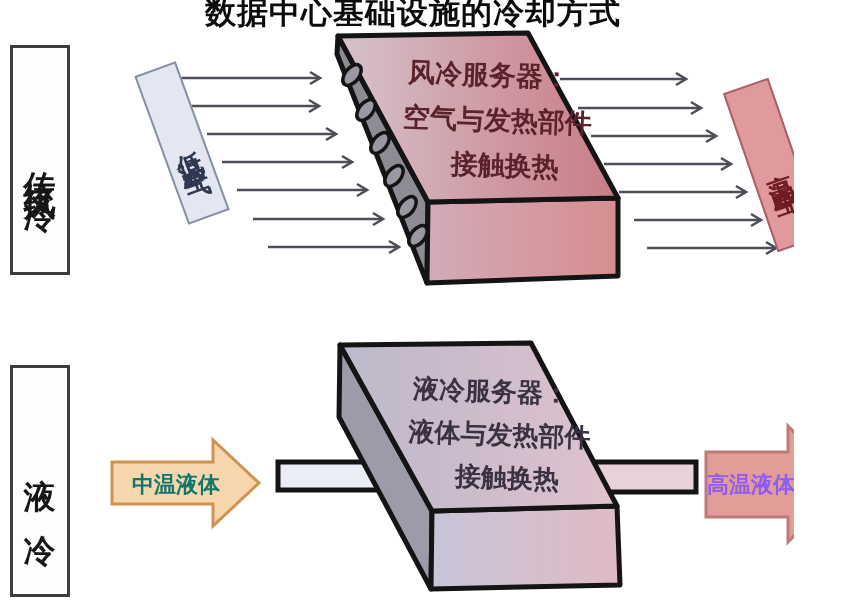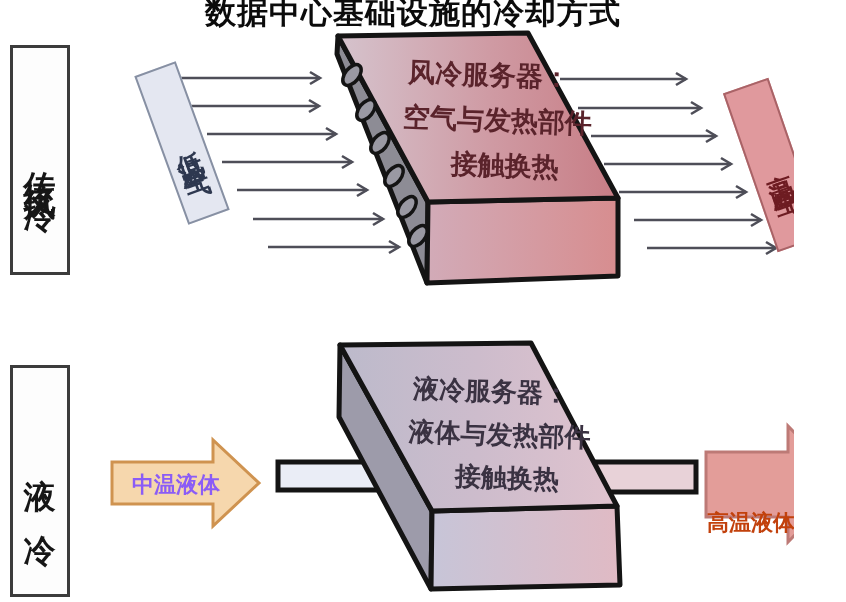--- a/index.html
+++ b/index.html
@@ -58,22 +58,22 @@
     color:#5a232b;font-size:27px;line-height:45px;}
   #liquid-server-text{left:382px;top:370px;transform:rotate(2deg);
     color:#3a3242;font-size:26px;line-height:43px;}
   .server-text .ln:nth-child(2){padding-left:20px;}
   .server-text .ln:nth-child(3){padding-left:38px;}
 
   .flow-arrow-text{
     position:absolute;z-index:4;font-weight:bold;font-size:22px;
     text-align:center;white-space:nowrap;
   }
-  #medium-liquid-text{left:124px;top:470px;width:104px;color:#8b5cf6;}
-  #hot-liquid-text{left:704px;top:470px;width:94px;color:#c2410c;margin-top:38px;}
+  #medium-liquid-text{left:124px;top:470px;width:104px;color:#0f766e;}
+  #hot-liquid-text{left:704px;top:470px;width:94px;color:#8b5cf6;}
 </style>
 </head>
 <body>
 
 <div id="stage">
 
   <svg id="diagram-svg" width="846" height="602" viewBox="0 0 846 602">
     <defs>
       <linearGradient id="gTopAir" x1="0" y1="0" x2="1" y2="0">
         <stop offset="0" stop-color="#d5c3cd"></stop>

